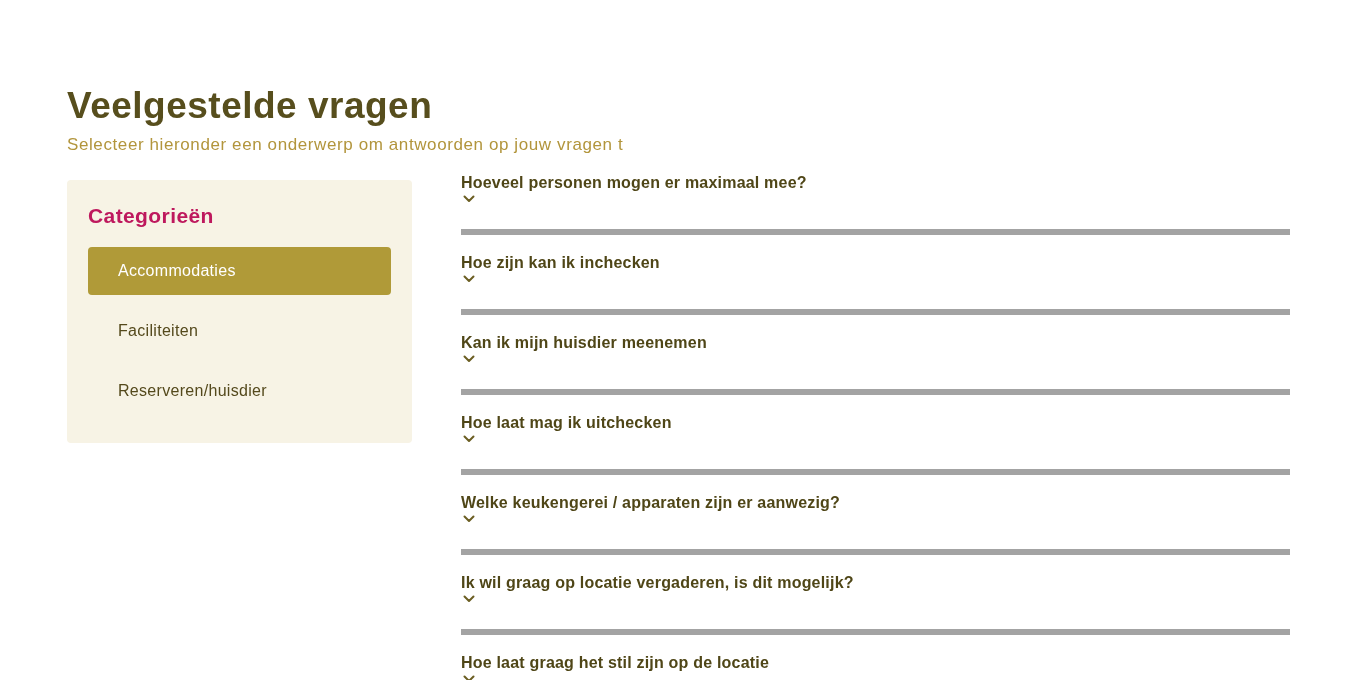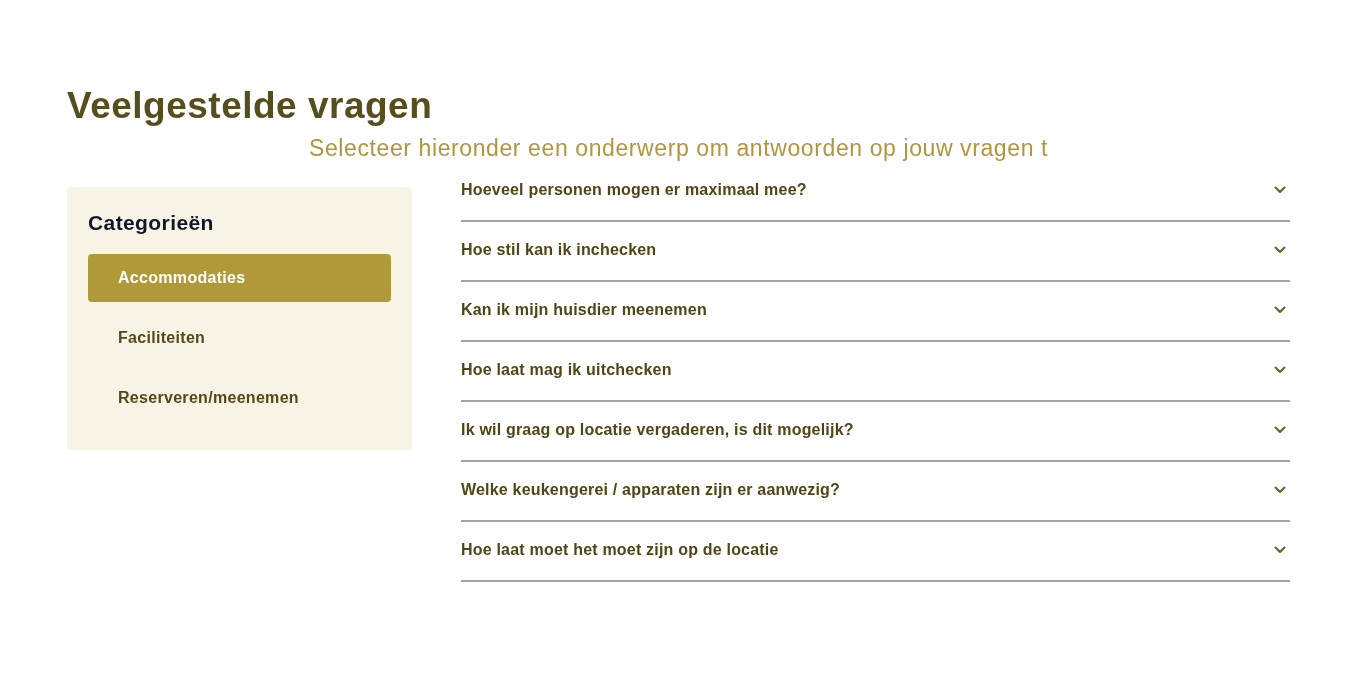--- a/index.html
+++ b/index.html
@@ -16,81 +16,81 @@
   }
   .page-title {
     font-size: 37px;
     font-weight: bold;
     letter-spacing: 0.5px;
     color: #574e1d;
     line-height: 1.2;
   }
   .page-subtitle {
     margin-top: 6px;
-    font-size: 23px;
+    font-size: 17px;
     font-weight: normal;
     letter-spacing: 0.6px;
     color: #b2953c;
     line-height: 1.25;
     white-space: nowrap;
-    text-align: center;
   }
   .content {
     margin-top: 24px;
     display: flex;
     align-items: flex-start;
   }
   
   .sidebar {
     width: 345px;
     flex: 0 0 345px;
     background: #f7f3e5;
     border-radius: 4px;
     padding: 24px 21px 28px 21px;
   }
   .sidebar-heading {
     font-size: 21px;
     font-weight: bold;
     letter-spacing: 0.4px;
-    color: #0f172a;
+    color: #be185d;
     line-height: 24px;
     margin-bottom: 19px;
   }
   .cat-item {
     height: 48px;
     display: flex;
     align-items: center;
     padding-left: 30px;
     margin-bottom: 12px;
     border-radius: 4px;
     font-size: 16px;
-    font-weight: bold;
+    font-weight: normal;
     letter-spacing: 0.3px;
     color: #54491c;
     cursor: pointer;
   }
   .cat-item:last-child { margin-bottom: 0; }
   .cat-item.active {
     background: #b09a38;
     color: #ffffff;
   }
   
   .faq-list {
     margin-left: 49px;
     flex: 1 1 auto;
     max-width: 829px;
     margin-top: -24px; 
   }
   .faq-item {
     padding: 20px 0 22px 0;
-    border-bottom: 2px solid #a3a3a3;
+    border-bottom: 6px solid #a3a3a3;
     display: flex;
     align-items: flex-start;
     justify-content: space-between;
     cursor: pointer;
+    flex-direction: column;
   }
   .faq-item:first-child { padding-top: 19px; }
   .faq-question {
     font-size: 16px;
     font-weight: bold;
     letter-spacing: 0.2px;
     color: #4f4617;
     line-height: 16px;
   }
   .chevron {
@@ -116,37 +116,37 @@
     <aside class="sidebar">
       <div class="sidebar-heading">Categorieën</div>
 
       <div class="cat-item active">
         <span>Accommodaties</span>
       </div>
       <div class="cat-item">
         <span>Faciliteiten</span>
       </div>
       <div class="cat-item">
-        <span>Reserveren/meenemen</span>
+        <span>Reserveren/huisdier</span>
       </div>
     </aside>
 
     <section class="faq-list">
 
       <div class="faq-item">
         <span class="faq-question">Hoeveel personen mogen er maximaal mee?</span>
         <span class="chevron">
           <svg width="14" height="14" viewBox="0 0 14 14">
               <path d="M2.5 4.5 L7 9 L11.5 4.5" fill="none" stroke="#6b5e22" stroke-width="2" stroke-linecap="round" stroke-linejoin="round"></path>
             </svg>
         </span>
       </div>
 
       <div class="faq-item">
-        <span class="faq-question">Hoe stil kan ik inchecken</span>
+        <span class="faq-question">Hoe zijn kan ik inchecken</span>
         <span class="chevron">
           <svg width="14" height="14" viewBox="0 0 14 14">
               <path d="M2.5 4.5 L7 9 L11.5 4.5" fill="none" stroke="#6b5e22" stroke-width="2" stroke-linecap="round" stroke-linejoin="round"></path>
             </svg>
         </span>
       </div>
 
       <div class="faq-item">
         <span class="faq-question">Kan ik mijn huisdier meenemen</span>
         <span class="chevron">
@@ -159,39 +159,39 @@
       <div class="faq-item">
         <span class="faq-question">Hoe laat mag ik uitchecken</span>
         <span class="chevron">
           <svg width="14" height="14" viewBox="0 0 14 14">
               <path d="M2.5 4.5 L7 9 L11.5 4.5" fill="none" stroke="#6b5e22" stroke-width="2" stroke-linecap="round" stroke-linejoin="round"></path>
             </svg>
         </span>
       </div>
 
       <div class="faq-item">
+        <span class="faq-question">Welke keukengerei / apparaten zijn er aanwezig?</span>
+        <span class="chevron">
+          <svg width="14" height="14" viewBox="0 0 14 14">
+              <path d="M2.5 4.5 L7 9 L11.5 4.5" fill="none" stroke="#6b5e22" stroke-width="2" stroke-linecap="round" stroke-linejoin="round"></path>
+            </svg>
+        </span>
+      </div>
+
+      <div class="faq-item">
         <span class="faq-question">Ik wil graag op locatie vergaderen, is dit mogelijk?</span>
         <span class="chevron">
           <svg width="14" height="14" viewBox="0 0 14 14">
               <path d="M2.5 4.5 L7 9 L11.5 4.5" fill="none" stroke="#6b5e22" stroke-width="2" stroke-linecap="round" stroke-linejoin="round"></path>
             </svg>
         </span>
       </div>
 
       <div class="faq-item">
-        <span class="faq-question">Welke keukengerei / apparaten zijn er aanwezig?</span>
-        <span class="chevron">
-          <svg width="14" height="14" viewBox="0 0 14 14">
-              <path d="M2.5 4.5 L7 9 L11.5 4.5" fill="none" stroke="#6b5e22" stroke-width="2" stroke-linecap="round" stroke-linejoin="round"></path>
-            </svg>
-        </span>
-      </div>
-
-      <div class="faq-item">
-        <span class="faq-question">Hoe laat moet het moet zijn op de locatie</span>
+        <span class="faq-question">Hoe laat graag het stil zijn op de locatie</span>
         <span class="chevron">
           <svg width="14" height="14" viewBox="0 0 14 14">
               <path d="M2.5 4.5 L7 9 L11.5 4.5" fill="none" stroke="#6b5e22" stroke-width="2" stroke-linecap="round" stroke-linejoin="round"></path>
             </svg>
         </span>
       </div>
 
     </section>
   </div>
 </div>

